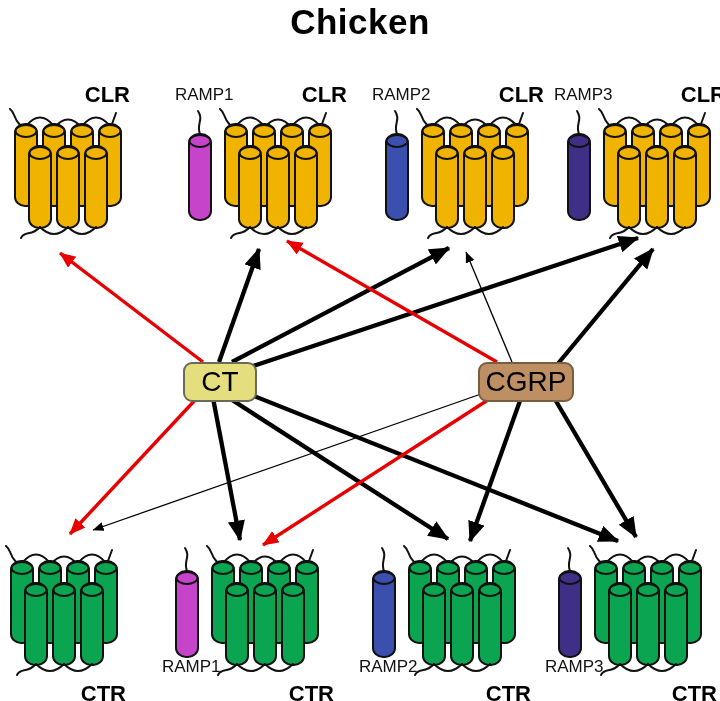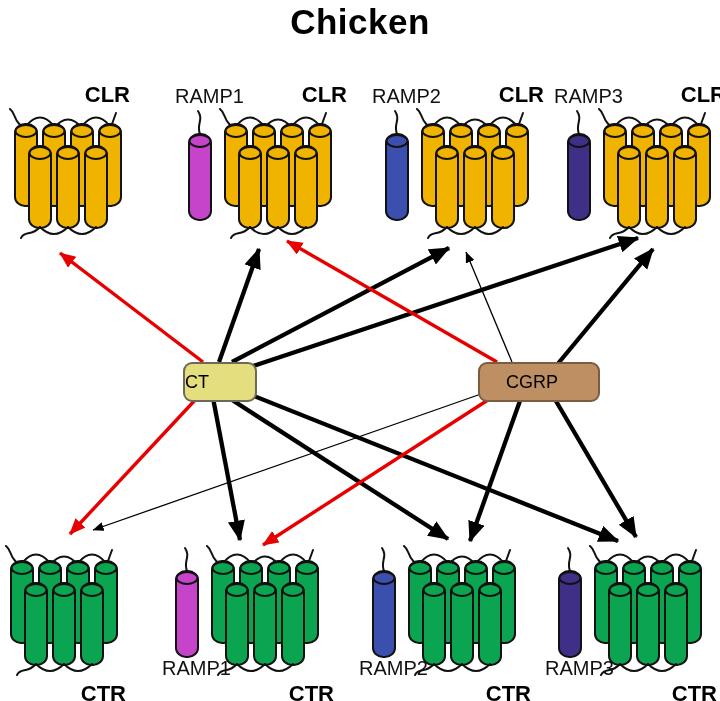--- a/index.html
+++ b/index.html
@@ -8,27 +8,27 @@
     font-family:"Liberation Sans",sans-serif;overflow:hidden;
   }
   #title{
     position:absolute;top:2px;left:0;width:100%;text-align:center;
     font-size:35px;font-weight:700;color:#000;margin:0;letter-spacing:0.5px;
   }
   #arrows{position:absolute;left:0;top:0;width:720px;height:701px;z-index:2;pointer-events:none;}
   .receptor{position:absolute;z-index:1;}
   .receptor svg{position:absolute;left:0;}
   .rcpt-label{position:absolute;font-weight:700;font-size:22px;text-align:right;color:#000;white-space:nowrap;}
-  .ramp-label{position:absolute;font-size:20px;color:#111;white-space:nowrap;}
+  .ramp-label{position:absolute;font-size:17px;color:#111;white-space:nowrap;}
   .ligand{
-    position:absolute;display:flex;align-items:center;
-    border:2px solid #6b6a58;border-radius:9px;font-size:18px;color:#000;z-index:3;
+    position:absolute;display:flex;align-items:center;justify-content:center;
+    border:2px solid #6b6a58;border-radius:9px;font-size:28px;color:#000;z-index:3;
   }
   #ct-box{left:183px;top:362px;width:70px;height:36px;}
-  #cgrp-box{left:478px;top:362px;width:92px;height:36px;border-color:#7a5c3e;padding-left:26px;}
+  #cgrp-box{left:478px;top:362px;width:92px;height:36px;border-color:#7a5c3e;}
 </style>
 </head>
 <body>
 
 <div id="stage">
   <h1 id="title">Chicken</h1>
 
   <svg id="arrows">
       <defs>
         <marker id="mh-red" markerWidth="5" markerHeight="4.2" refX="4.5" refY="2" orient="auto" markerUnits="strokeWidth">

